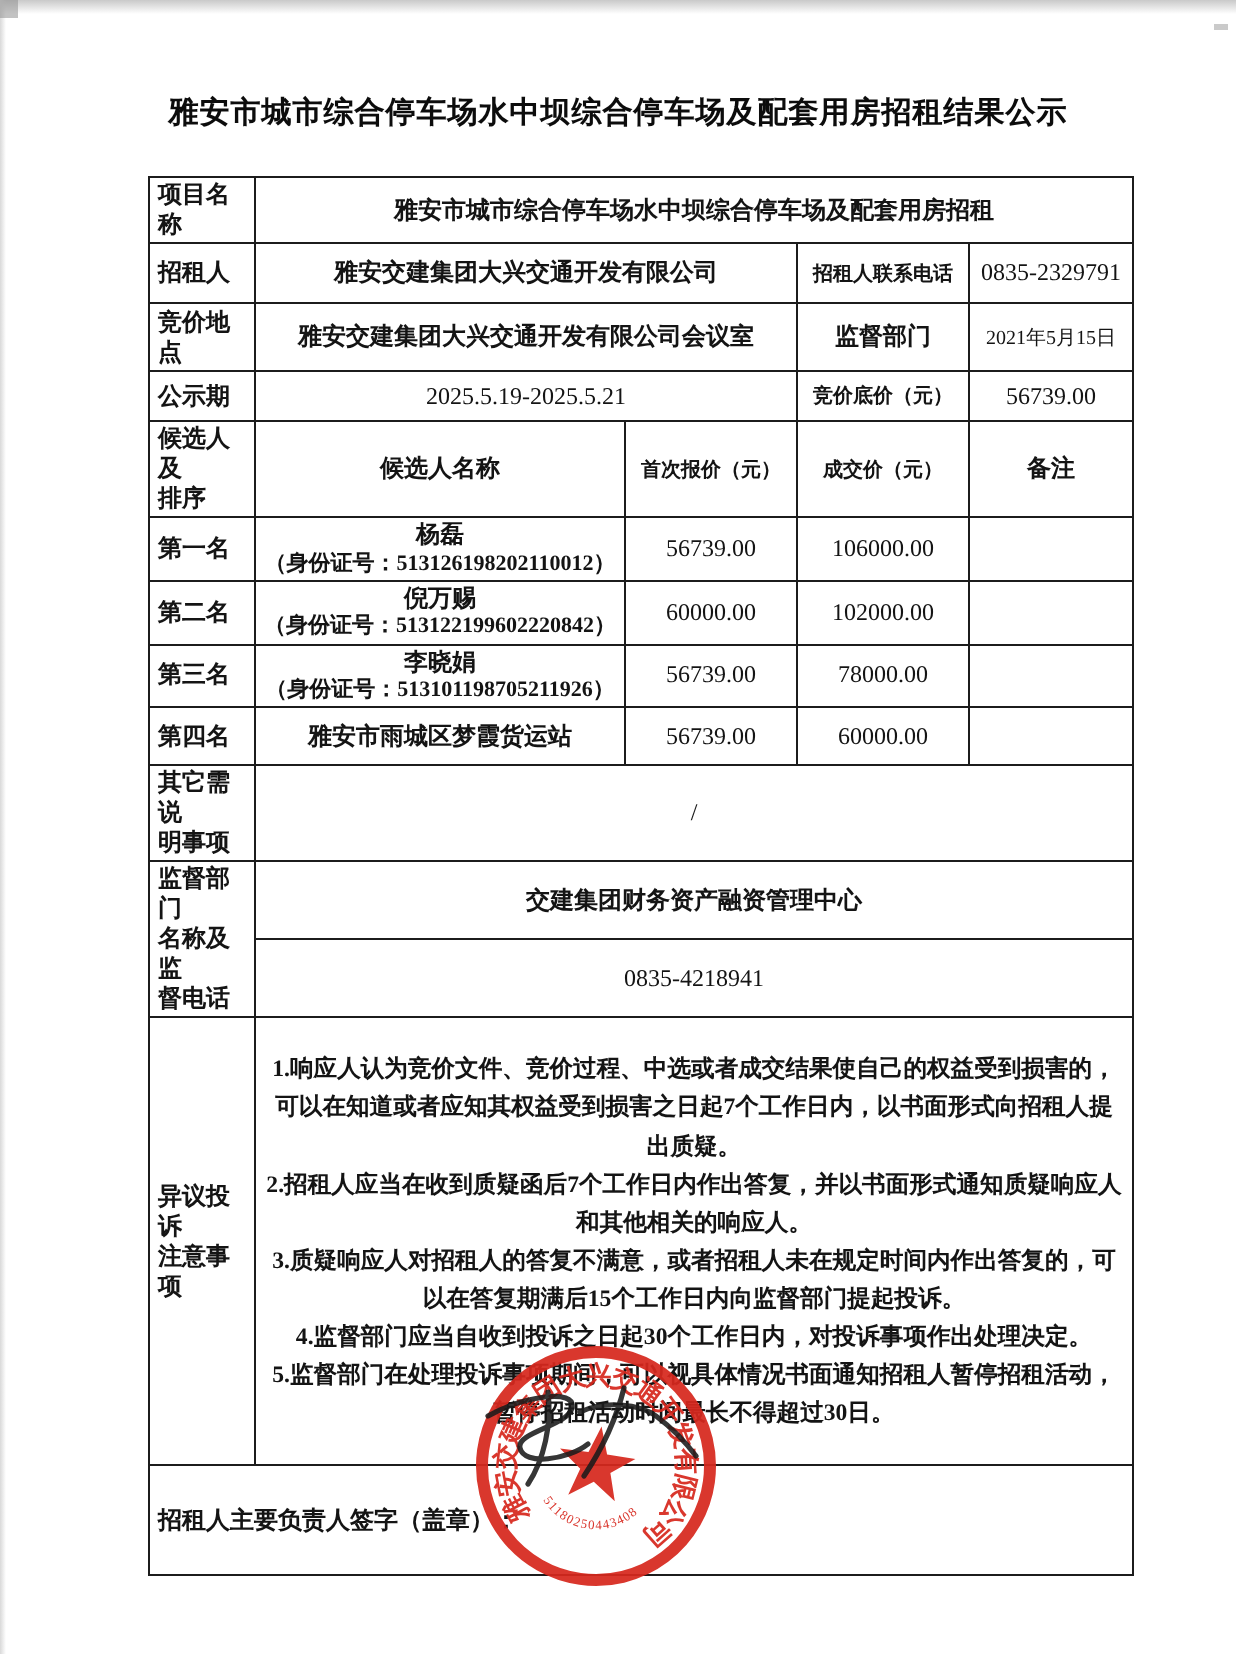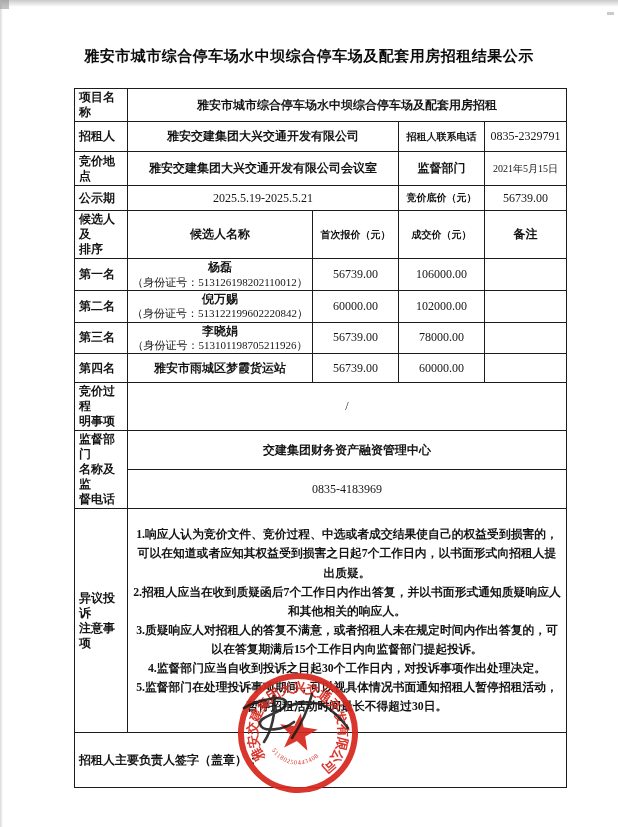--- a/index.html
+++ b/index.html
@@ -33,21 +33,21 @@
     padding:1px 4px;
     vertical-align:middle;
     overflow:hidden;
   }
   .lab{font-weight:bold;white-space:pre-line;padding-left:5px;line-height:1.25;}
   .bold{font-weight:bold;}
   .ctr{text-align:center;}
   .lft{text-align:center;margin-left:16px;}
   .num{font-weight:normal;font-family:"Liberation Serif","DejaVu Serif",serif;}
   .sm{font-size:10px;}
-  .idline{font-size:11px;font-weight:normal;display:block;line-height:1.2;}
+  .idline{font-size:11px;font-weight:bold;display:block;line-height:1.2;}
   .nameline{display:block;font-weight:bold;line-height:1.3;}
   .notice-cell{padding:6px 6px 6px 5px;}
   .notice-item{font-weight:bold;font-size:11.8px;line-height:1.62;text-align:center;}
   .sig-cell{padding-left:7px;font-weight:bold;}
 
   .seal{position:absolute;left:234px;top:669px;width:128px;height:128px;
     opacity:.93;transform:rotate(8deg);pointer-events:none;}
   .signature{position:absolute;left:236px;top:686px;width:116px;height:62px;pointer-events:none;}
 </style>
 </head>
@@ -142,33 +142,33 @@
 
     <tr style="height:29px">
       <td class="lab">第四名</td>
       <td class="bold lft">雅安市雨城区梦霞货运站</td>
       <td class="num ctr">56739.00</td>
       <td class="num ctr">60000.00</td>
       <td class="ctr"></td>
     </tr>
 
     <tr style="height:31px">
-      <td class="lab">竞价过程
+      <td class="lab">其它需说
 明事项</td>
       <td colspan="4" class="ctr">/</td>
     </tr>
 
     <tr style="height:30px">
       <td class="lab" rowspan="2">监督部门
 名称及监
 督电话</td>
       <td colspan="4" class="bold ctr">交建集团财务资产融资管理中心</td>
     </tr>
     <tr style="height:31px">
-      <td colspan="4" class="num ctr">0835-4183969</td>
+      <td colspan="4" class="num ctr">0835-4218941</td>
     </tr>
 
     <tr style="height:224px">
       <td class="lab">异议投诉
 注意事项</td>
       <td colspan="4" class="notice-cell">
         <div class="notice-item">1.响应人认为竞价文件、竞价过程、中选或者成交结果使自己的权益受到损害的，可以在知道或者应知其权益受到损害之日起7个工作日内，以书面形式向招租人提出质疑。</div>
         <div class="notice-item">2.招租人应当在收到质疑函后7个工作日内作出答复，并以书面形式通知质疑响应人和其他相关的响应人。</div>
         <div class="notice-item">3.质疑响应人对招租人的答复不满意，或者招租人未在规定时间内作出答复的，可以在答复期满后15个工作日内向监督部门提起投诉。</div>
         <div class="notice-item">4.监督部门应当自收到投诉之日起30个工作日内，对投诉事项作出处理决定。</div>

